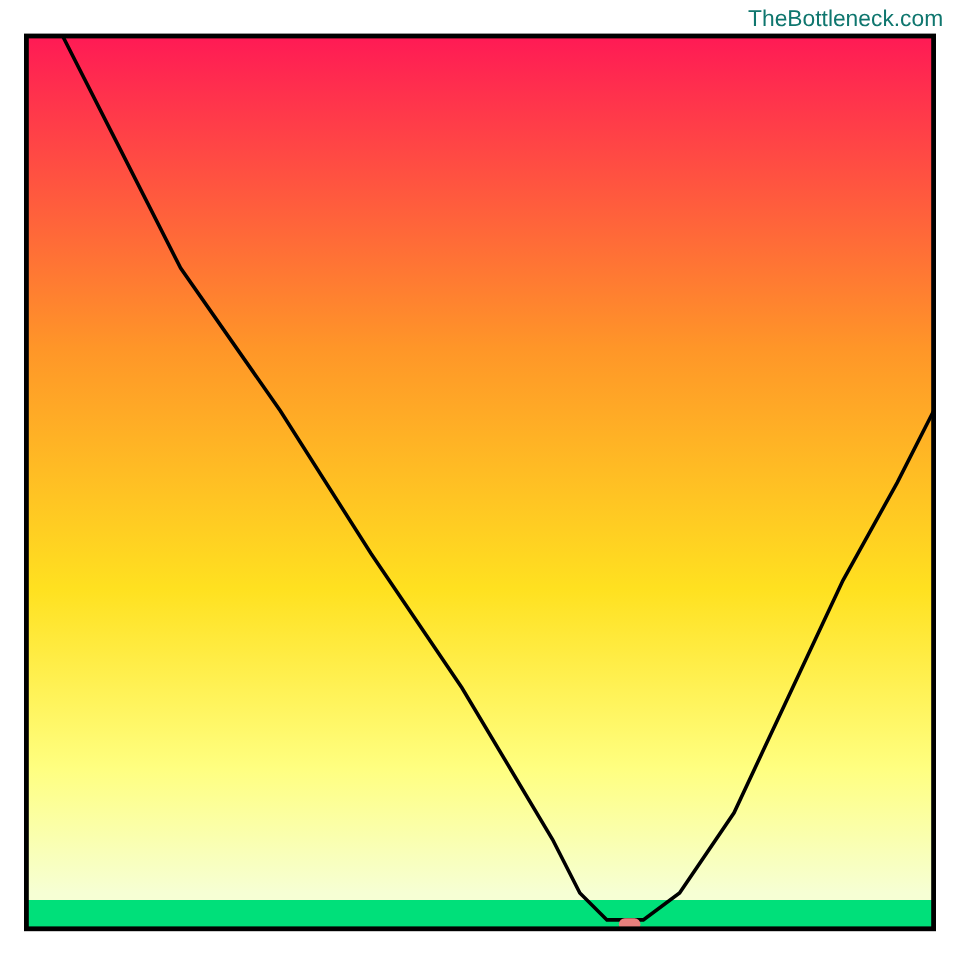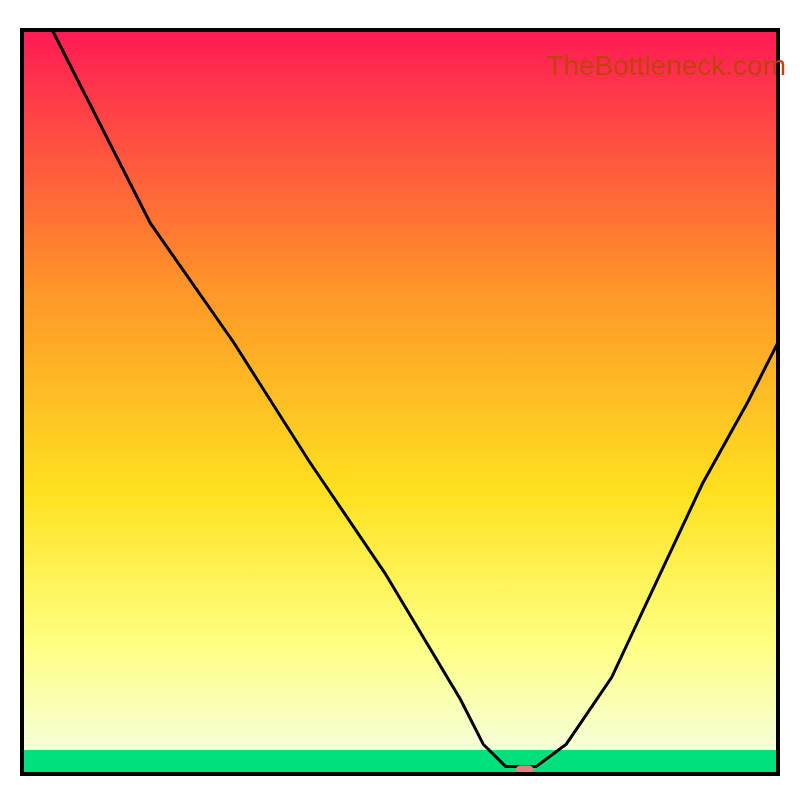--- a/index.html
+++ b/index.html
@@ -10,26 +10,25 @@
   }
   .chart-wrap {
     width: 800px;
     height: 800px;
     position: relative;
   }
   .watermark {
     position: absolute;
     top: 6px;
     right: 14px;
-    font-size: 28px;
-    color: #c2410c;
+    font-size: 19px;
+    color: #0f766e;
     font-family: Arial, sans-serif;
     font-weight: normal;
     z-index: 5;
-    margin-top: 44px;
   }
   svg {
     display: block;
   }
 </style>
 </head>
 <body>
 
 <div class="chart-wrap">
   <div class="watermark">TheBottleneck.com</div>

